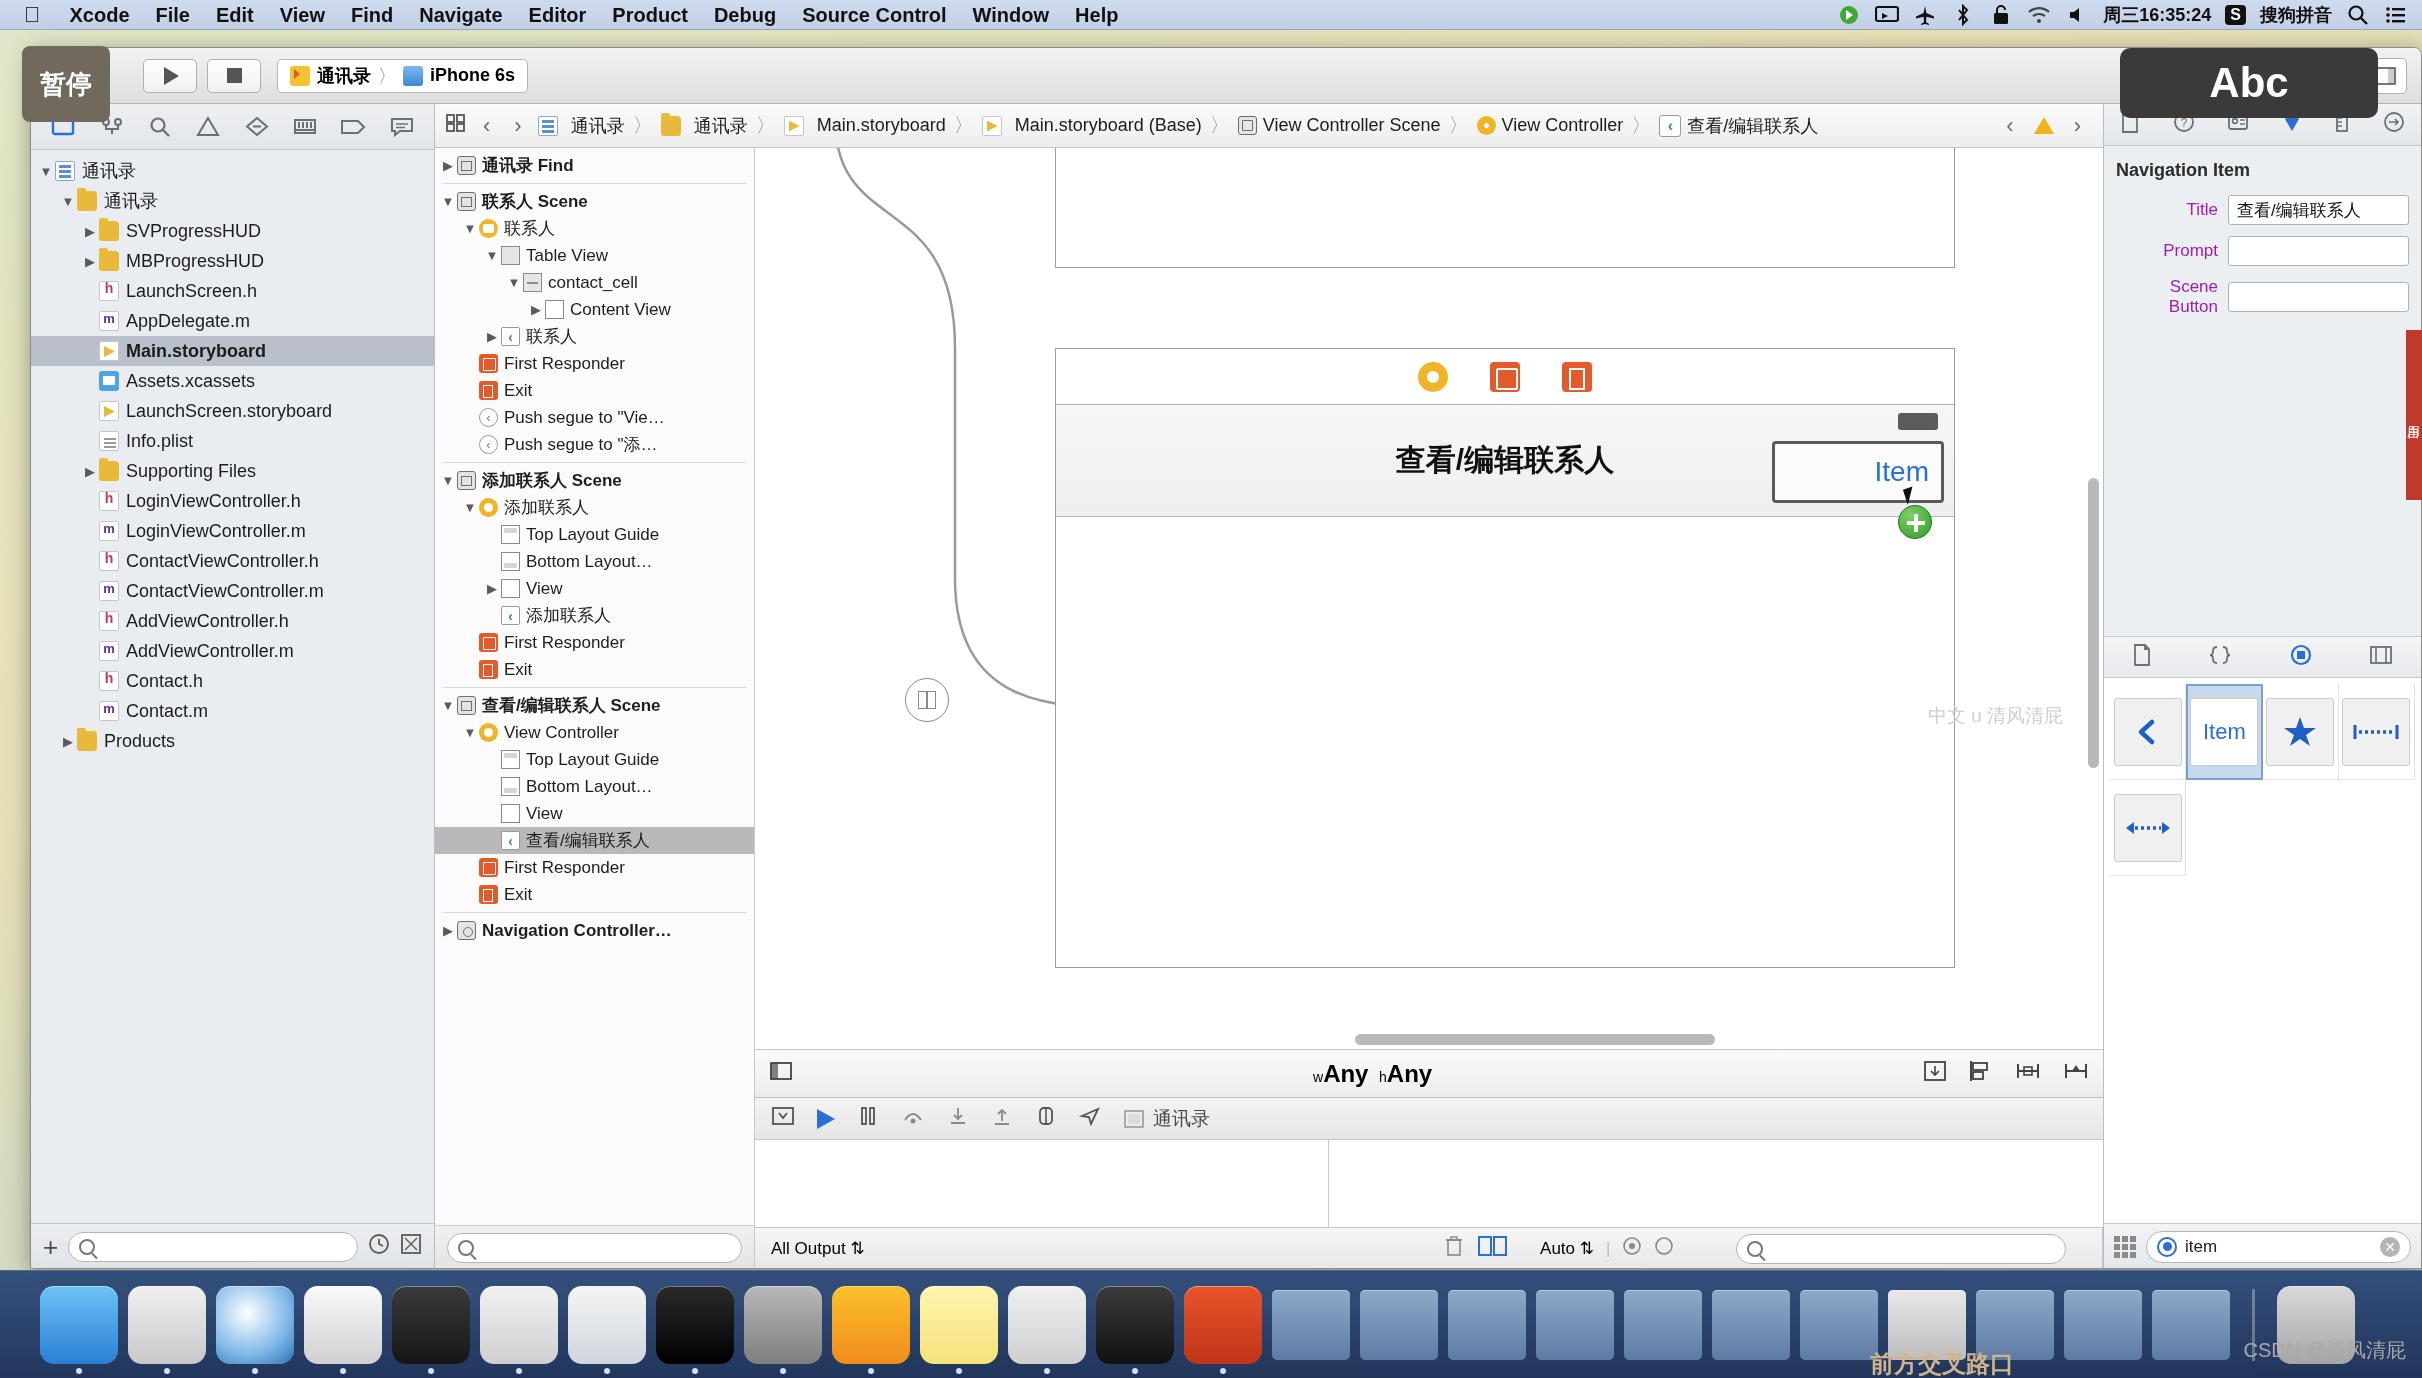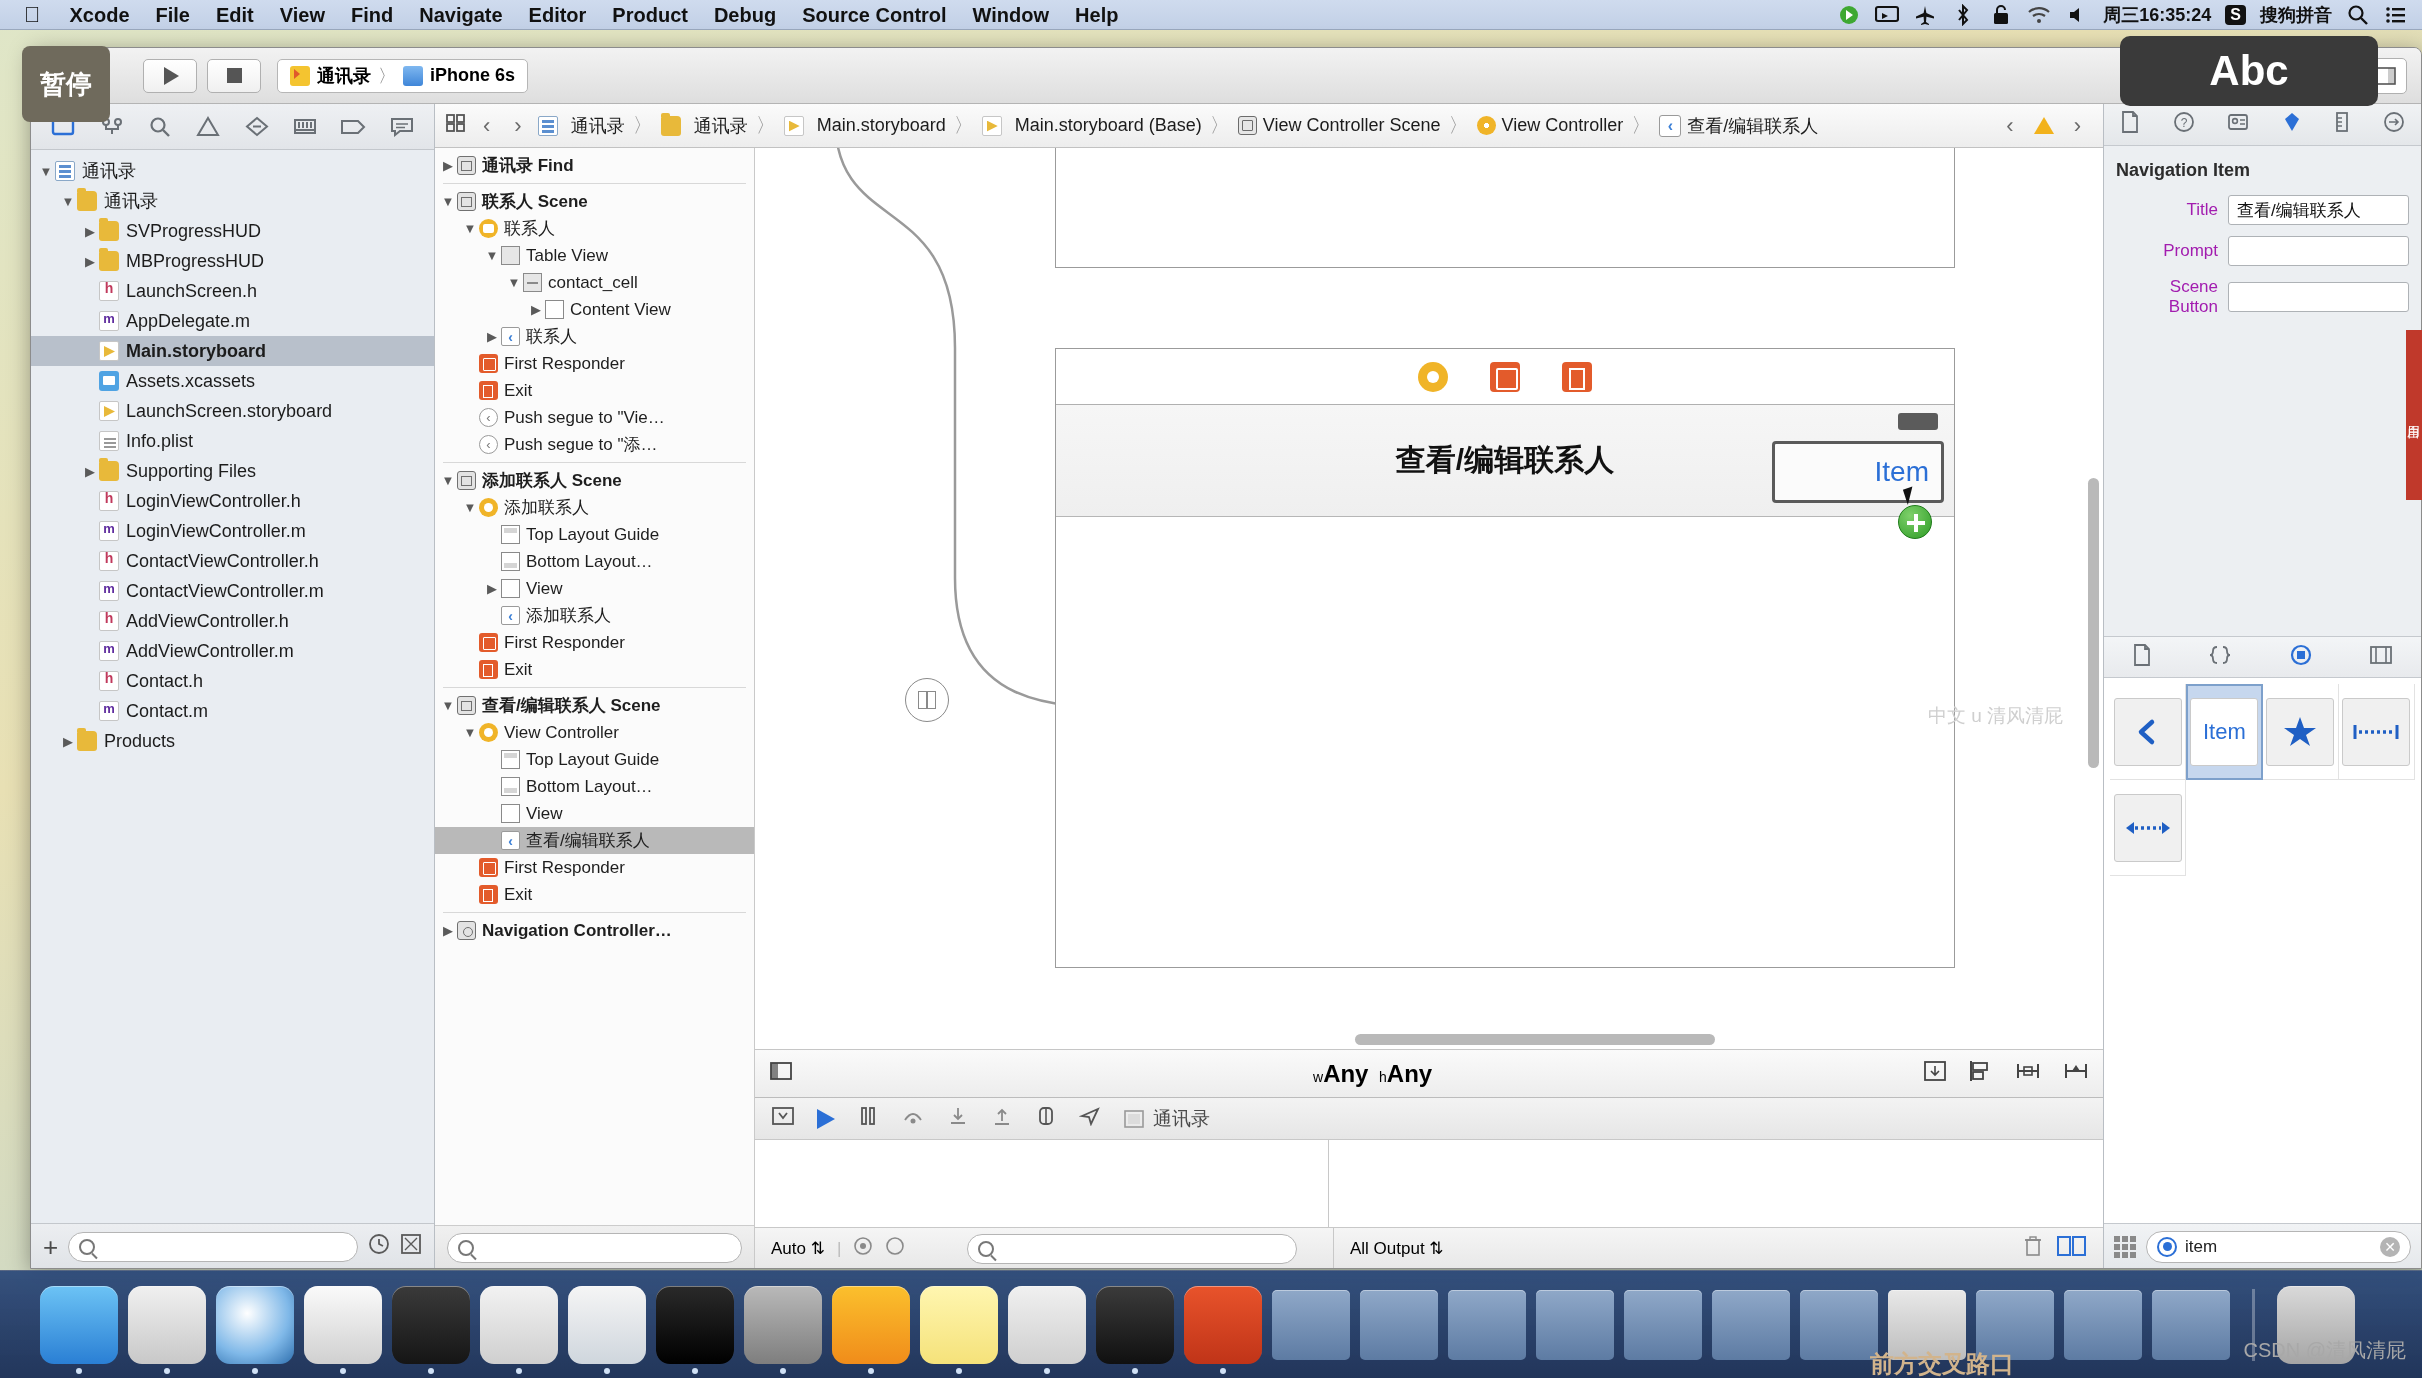--- a/index.html
+++ b/index.html
@@ -79,21 +79,21 @@
 
   
   #pause-tip {
     position: absolute; left: 22px; top: 46px; width: 88px; height: 76px;
     background: #6f6a5c; color: #fff; border-radius: 8px;
     display:flex; align-items:center; justify-content:center;
     font-size: 26px; font-weight: bold; z-index: 40;
   }
   
   #abc-tip {
-    position: absolute; left: 2120px; top: 36px; width: 258px; height: 70px;
+    position: absolute; left: 2120px; top: 48px; width: 258px; height: 70px;
     background: #3a3a3a; color:#fff; border-radius: 10px;
     display:flex; align-items:center; justify-content:center;
     font-size: 42px; font-weight: bold; z-index: 40;
   }
 
   
   #body { display: flex; height: 1165px; }
 
   
   #navigator { width: 404px; background: #e9edf2; border-right: 1px solid #b9bec4; display: flex; flex-direction: column;}
@@ -1021,56 +1021,56 @@
                     <rect x="5" y="5" width="12" height="10" fill="#dcdcdc"></rect>
                   </svg>
                 <span>通讯录</span>
               </span>
             </div>
             <div id="debugsplit">
               <div id="debug-left"></div>
               <div id="debug-right"></div>
             </div>
             <div id="debugfoot">
+              <div class="seg" style="flex:1.35;">
+                <span><span>All Output</span> ⇅</span>
+                <span style="margin-left:auto;display:flex;gap:14px;align-items:center;">
+                  <span>
+                    <svg width="20" height="22" viewBox="0 0 20 22">
+                        <rect x="4" y="5" width="12" height="15" fill="none" stroke="#8a8a8a" stroke-width="1.6"></rect>
+                        <line x1="2" y1="5" x2="18" y2="5" stroke="#8a8a8a" stroke-width="1.8"></line>
+                        <rect x="7" y="2" width="6" height="3" fill="none" stroke="#8a8a8a" stroke-width="1.4"></rect>
+                      </svg>
+                  </span>
+                  <span>
+                    <svg width="30" height="22" viewBox="0 0 30 22">
+                        <rect x="1" y="2" width="12" height="18" fill="none" stroke="#2b6fd6" stroke-width="2"></rect>
+                        <rect x="16" y="2" width="12" height="18" fill="none" stroke="#2b6fd6" stroke-width="2"></rect>
+                      </svg>
+                  </span>
+                </span>
+              </div>
               <div class="seg" style="flex:1;border-right:1px solid #c8c8c8;">
                 <span><span>Auto</span> ⇅</span>
                 <span style="color:#bbb">|</span>
                 <span>
                   <svg width="20" height="20" viewBox="0 0 20 20">
                       <circle cx="10" cy="10" r="8" fill="none" stroke="#8a8a8a" stroke-width="1.6"></circle>
                       <circle cx="10" cy="10" r="3" fill="#8a8a8a"></circle>
                     </svg>
                 </span>
                 <span>
                   <svg width="20" height="20" viewBox="0 0 20 20">
                       <circle cx="10" cy="10" r="8" fill="none" stroke="#8a8a8a" stroke-width="1.6"></circle>
                     </svg>
                 </span>
                 <div class="searchfield" style="max-width:330px;margin-left:auto;margin-right:20px;">
                   <span class="magn"></span>
                 </div>
               </div>
-              <div class="seg" style="flex:1.35;">
-                <span><span>All Output</span> ⇅</span>
-                <span style="margin-left:auto;display:flex;gap:14px;align-items:center;">
-                  <span>
-                    <svg width="20" height="22" viewBox="0 0 20 22">
-                        <rect x="4" y="5" width="12" height="15" fill="none" stroke="#8a8a8a" stroke-width="1.6"></rect>
-                        <line x1="2" y1="5" x2="18" y2="5" stroke="#8a8a8a" stroke-width="1.8"></line>
-                        <rect x="7" y="2" width="6" height="3" fill="none" stroke="#8a8a8a" stroke-width="1.4"></rect>
-                      </svg>
-                  </span>
-                  <span>
-                    <svg width="30" height="22" viewBox="0 0 30 22">
-                        <rect x="1" y="2" width="12" height="18" fill="none" stroke="#2b6fd6" stroke-width="2"></rect>
-                        <rect x="16" y="2" width="12" height="18" fill="none" stroke="#2b6fd6" stroke-width="2"></rect>
-                      </svg>
-                  </span>
-                </span>
-              </div>
             </div>
           </div>
         </div>
       </div>
     </div>
 
     <div id="utilities">
       <div id="insp-tabs">
         <div class="it">
           <svg width="20" height="22" viewBox="0 0 20 22">

